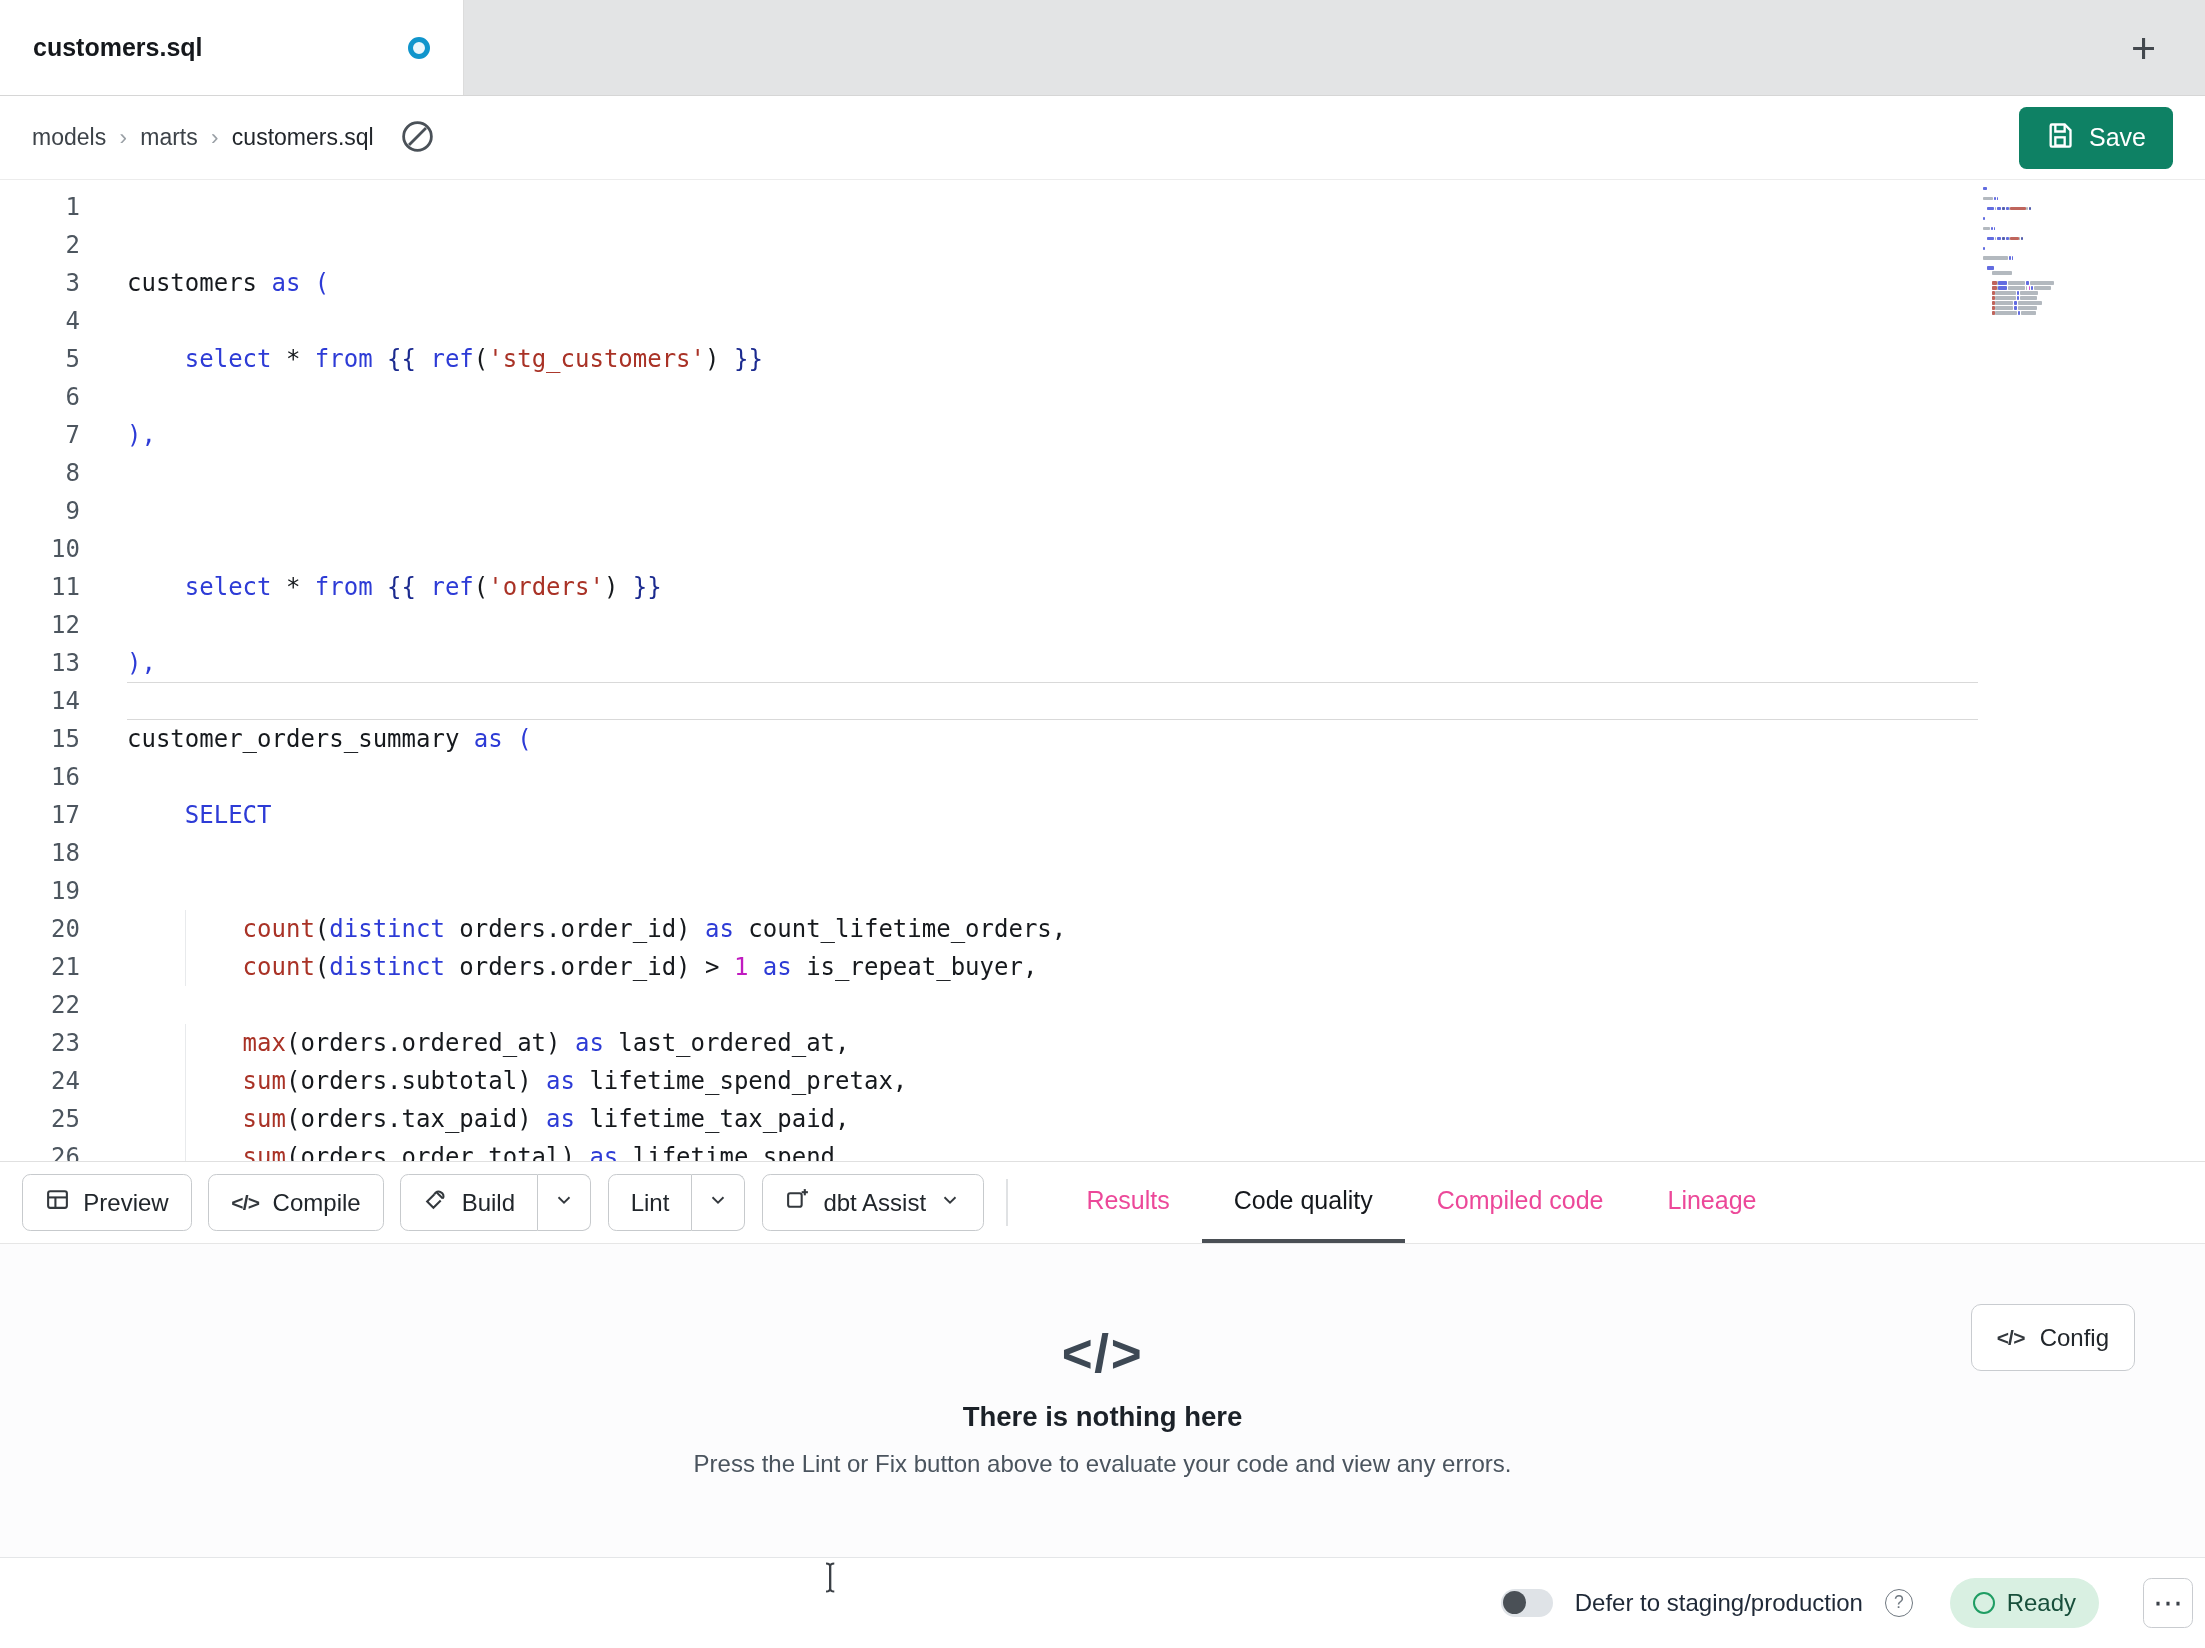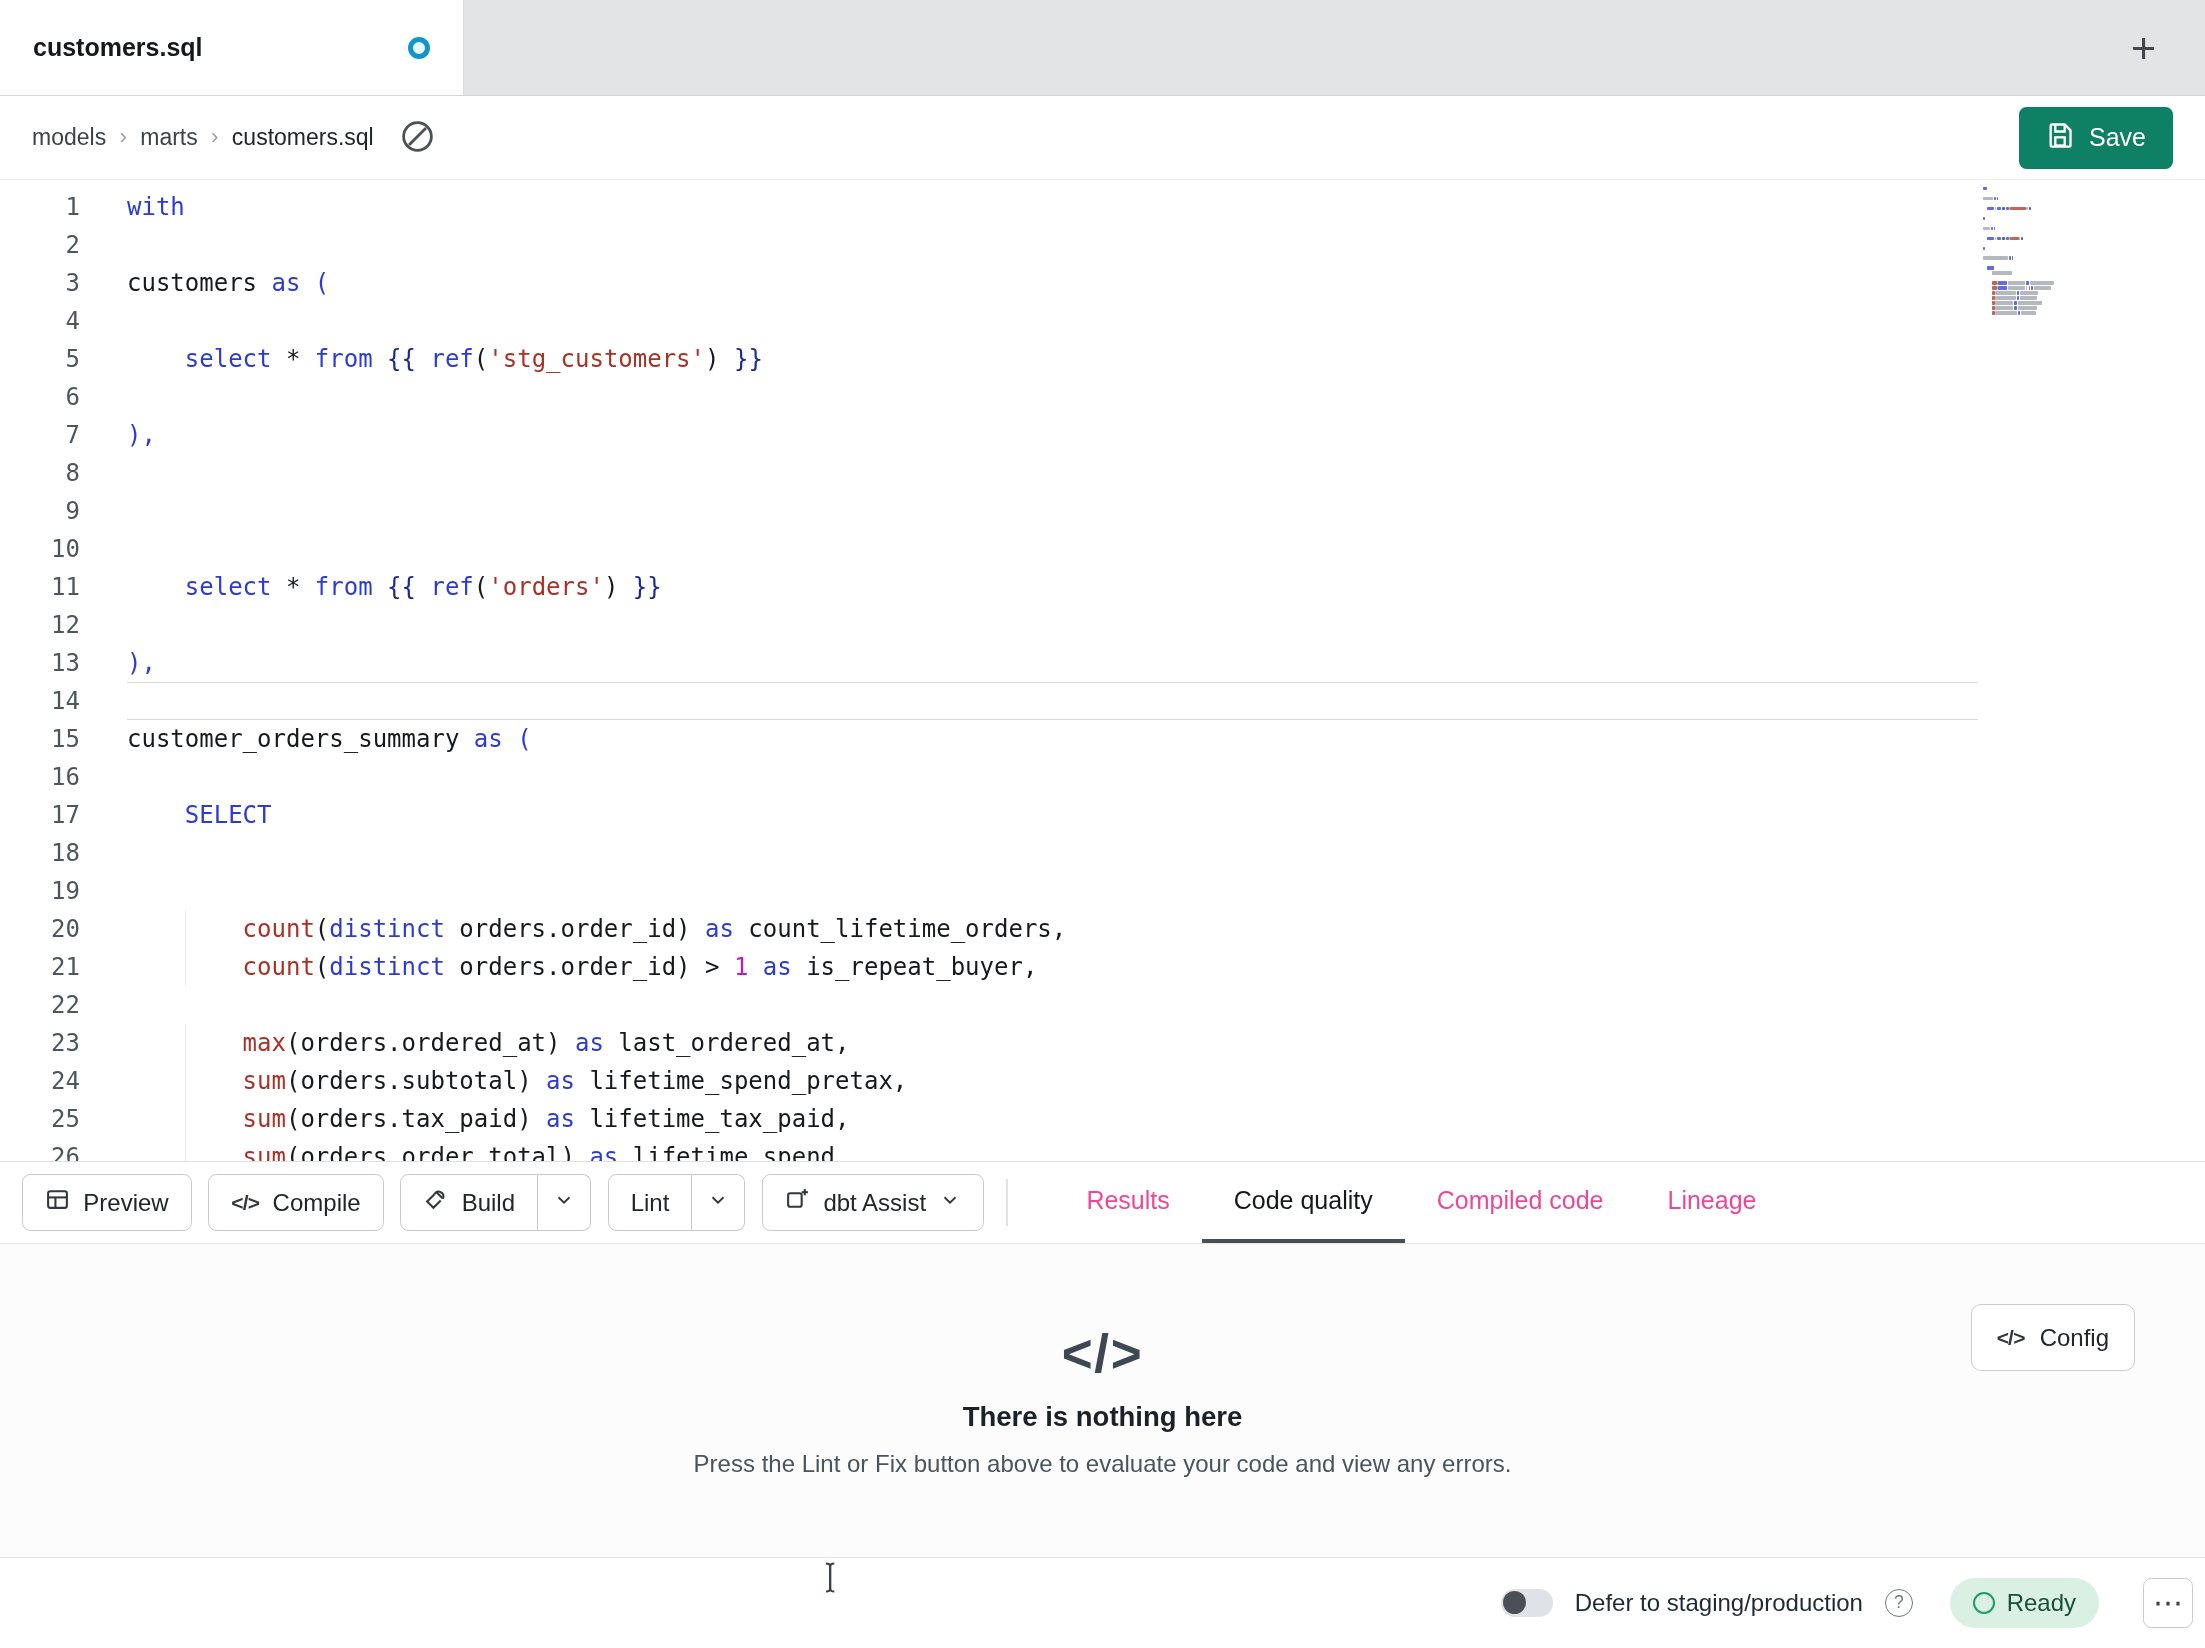--- a/index.html
+++ b/index.html
@@ -112,21 +112,21 @@
 
 <div class="tabbar">
   <div class="file-tab">
     <span class="title">customers.sql</span>
     <span class="unsaved-dot"></span>
   </div>
   <button class="newtab-btn">+</button>
 </div>
 
 <div class="crumbbar">
-  <span style="display:flex;align-items:flex-start;gap:13.3px;">
+  <span style="display:flex;align-items:flex-end;gap:13.3px;">
       <span class="crumb">models</span>
       <span class="sep">›</span>
       <span class="crumb">marts</span>
       <span class="sep">›</span>
       <span class="crumb last">customers.sql</span>
     </span>
   <button class="compass-btn">
     <span>
       <svg width="37" height="37" viewBox="0 0 24 24" fill="none" stroke="#4a5158" stroke-width="1.8">
         <circle cx="12" cy="12" r="9"></circle>
@@ -143,21 +143,20 @@
       </svg>
     </span>
     <span>Save</span>
   </button>
 </div>
 
 <div class="editor">
   <div class="lines">
       <div class="line">
         <span class="ln">1</span>
-        <span class="code"><span class="t-kw">with</span></span>
       </div>
       <div class="line">
         <span class="ln">2</span>
         <span class="code"></span>
       </div>
       <div class="line">
         <span class="ln">3</span>
         <span class="code"><span class="t-pln">customers </span><span class="t-kw">as</span><span class="t-pln"> </span><span class="t-brk">(</span></span>
       </div>
       <div class="line">

